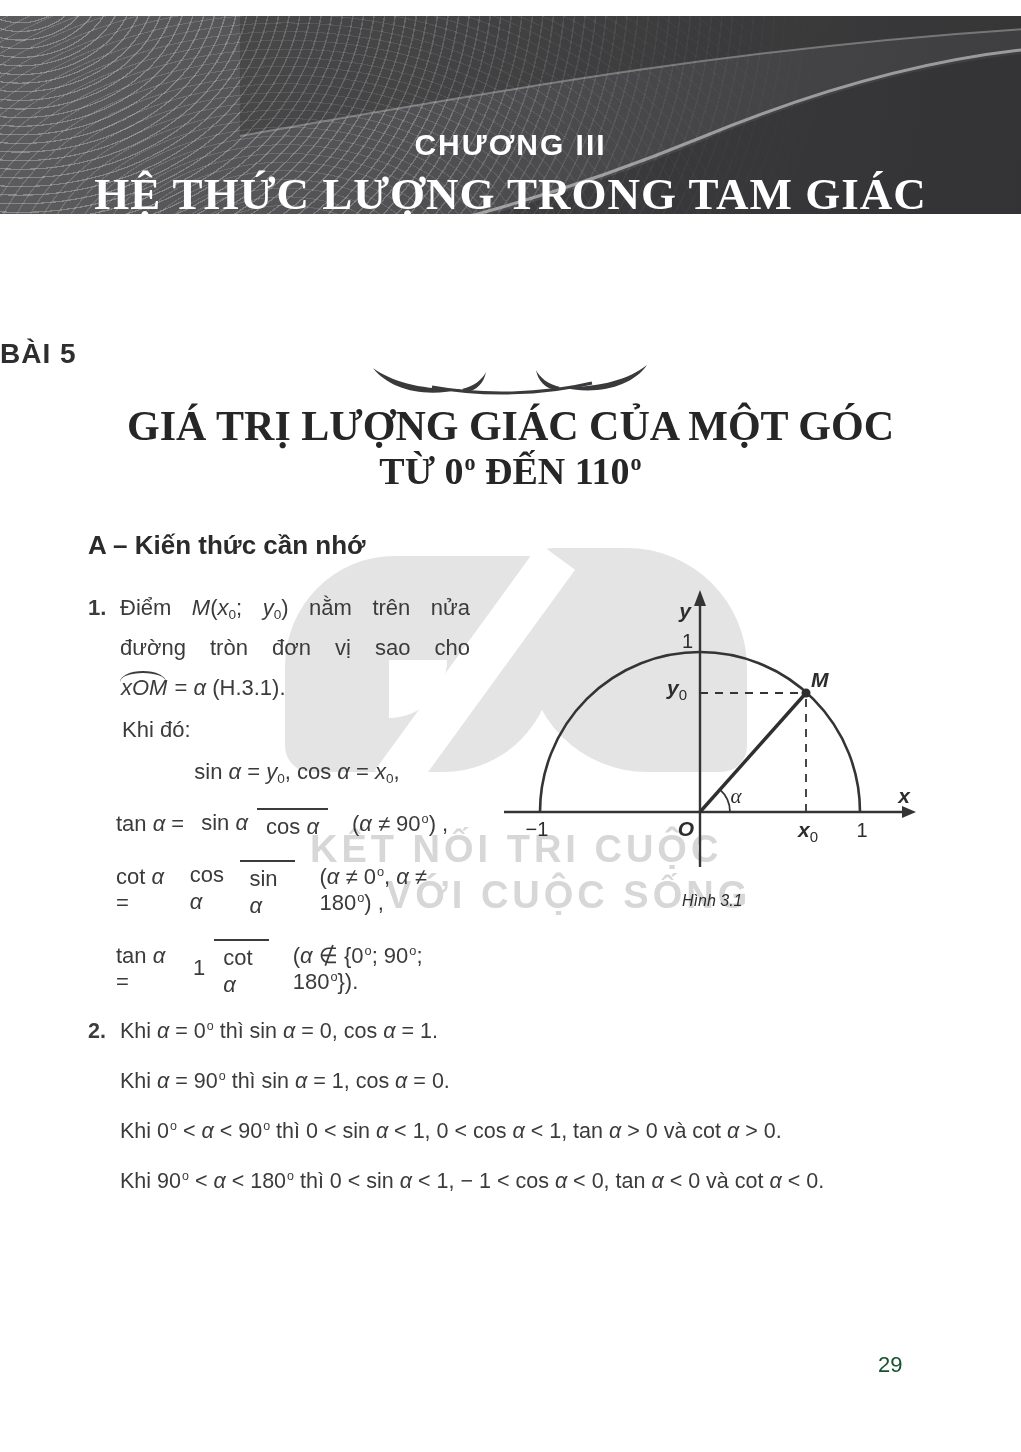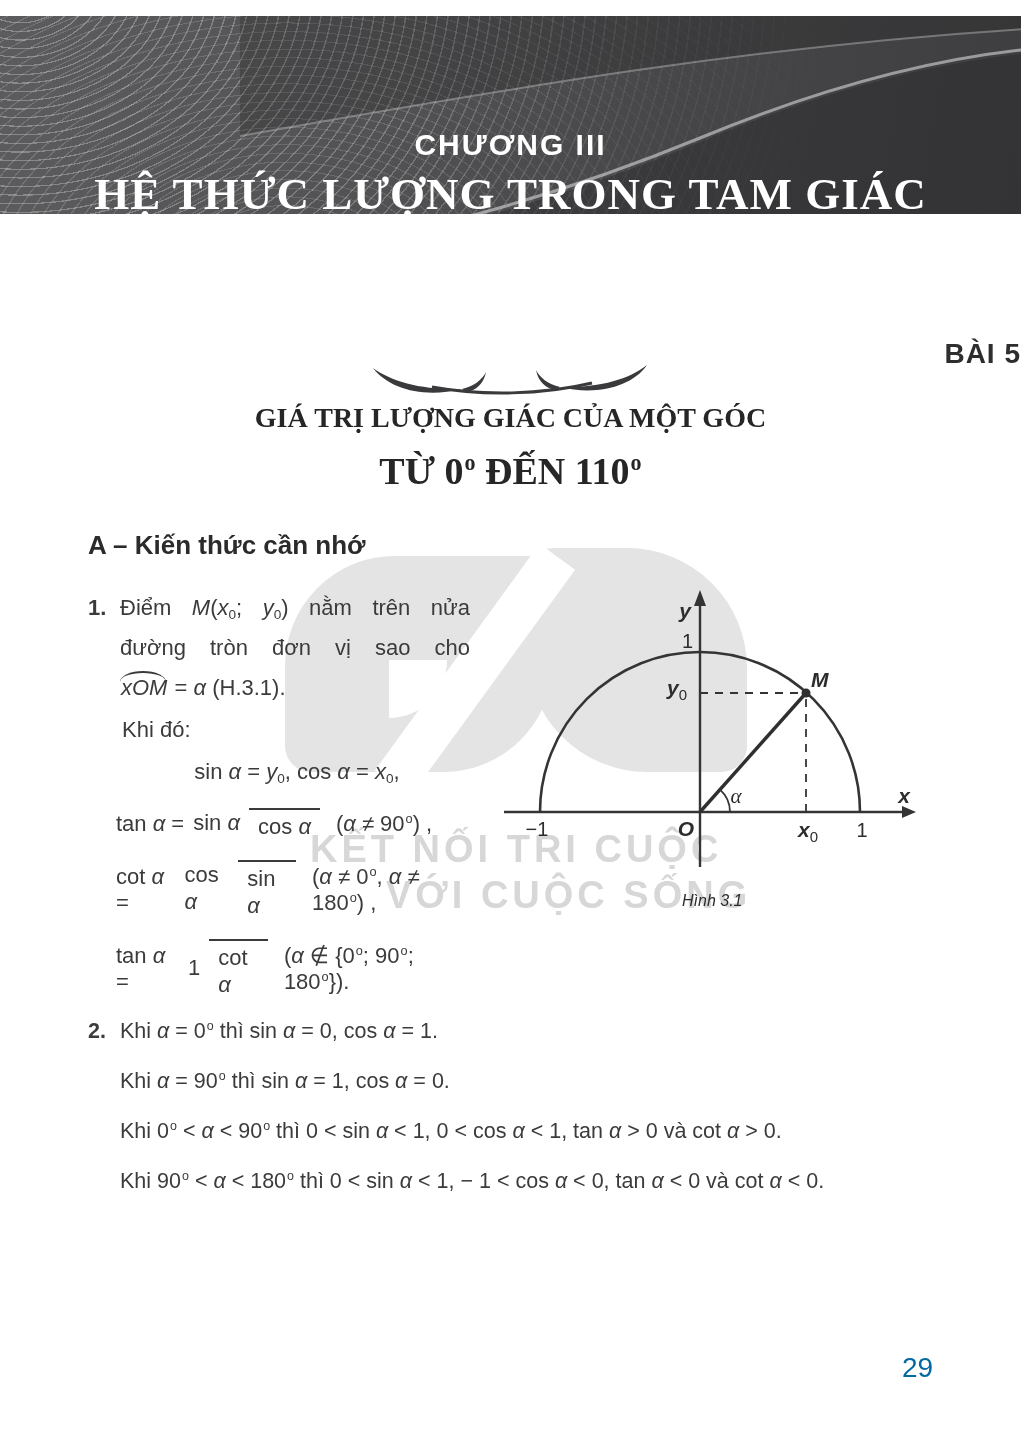--- a/index.html
+++ b/index.html
@@ -15,25 +15,25 @@
       repeating-radial-gradient(ellipse 1150px 800px at 28% 135%, rgba(255,255,255,0) 0 11px, rgba(255,255,255,0.17) 11px 12.5px);
     -webkit-mask-image:linear-gradient(100deg,rgba(0,0,0,.95) 0%,rgba(0,0,0,.75) 40%,rgba(0,0,0,.22) 62%,transparent 80%);
     mask-image:linear-gradient(100deg,rgba(0,0,0,.95) 0%,rgba(0,0,0,.75) 40%,rgba(0,0,0,.22) 62%,transparent 80%);}
   .banner-swoosh{position:absolute;inset:0;}
   .banner-chapter{position:absolute;top:112px;width:100%;text-align:center;color:#ffffff;
                   font-weight:700;font-size:30px;letter-spacing:2px;}
   .banner-title{position:absolute;top:152px;width:100%;text-align:center;color:#ffffff;
                 font-family:"Liberation Serif",serif;font-weight:700;font-size:45px;letter-spacing:1px;}
 
   
-  .lesson-badge{position:absolute;top:338px;width:100%;text-align:right;font-size:28px;
+  .lesson-badge{position:absolute;top:338px;width:100%;text-align:left;font-size:28px;
                 font-weight:700;color:#2e2e30;letter-spacing:1px;z-index:3;}
   .badge-swoosh{position:absolute;left:370px;top:352px;z-index:2;}
   .lesson-title1{position:absolute;top:402px;width:100%;text-align:center;
-                 font-family:"Liberation Serif",serif;font-weight:700;font-size:28px;color:#262626;}
+                 font-family:"Liberation Serif",serif;font-weight:700;font-size:42px;color:#262626;}
   .lesson-title2{position:absolute;top:449px;width:100%;text-align:center;
                  font-family:"Liberation Serif",serif;font-weight:700;font-size:38px;color:#262626;}
 
   .section-heading{position:absolute;left:88px;top:530px;font-size:26px;font-weight:700;color:#2b2b2b;}
 
   
   .wm-blob{position:absolute;left:285px;top:548px;width:462px;height:224px;z-index:0;}
   .wm-left{position:absolute;left:0;top:8px;width:268px;height:216px;background:#e4e4e4;
            border-radius:110px 26px 110px 26px;}
   .wm-right{position:absolute;left:242px;top:0;width:220px;height:224px;background:#e4e4e4;
@@ -49,42 +49,42 @@
 
   
   .item1{position:absolute;left:88px;top:588px;width:382px;font-size:22px;color:#3b3b3b;z-index:2;}
   .i1-row{display:flex;}
   .i1-num{width:32px;font-weight:700;flex:none;line-height:40px;}
   .i1-body{flex:1;}
   .jline{line-height:40px;text-align:justify;text-align-last:justify;}
   .jline-last{text-align-last:left;}
   .khi-do{margin:4px 0 0 34px;line-height:36px;}
   .sin-line{margin:8px 0 16px 36px;line-height:32px;text-align:center;}
-  .formula{display:flex;align-items:center;margin:20px 0 0 28px;}
+  .formula{display:flex;align-items:center;margin:20px 0 0 28px;gap:8px;}
   .frac{display:inline-flex;align-items:center;line-height:27px;}
   .frac .num{padding:0 9px 3px;}
   .frac .den{border-top:2px solid #3b3b3b;padding:3px 9px 0;}
   .f-cond{margin-left:16px;}
 
   
   .item2{position:absolute;left:88px;top:1006px;font-size:21.5px;color:#3b3b3b;z-index:2;}
   .i2-first{display:flex;}
   .i2-num{width:32px;font-weight:700;flex:none;line-height:50px;}
   .i2-line{line-height:50px;white-space:nowrap;}
   .i2-indent{margin-left:32px;}
 
   
   .figure-svg{position:absolute;left:490px;top:572px;z-index:2;}
   .fig-caption{position:absolute;left:682px;top:892px;font-style:italic;font-size:16px;color:#2c2c2c;z-index:2;}
   .fx{font-family:"Liberation Sans",sans-serif;font-style:italic;font-weight:700;font-size:21px;fill:#2d2d2d;}
   .fn{font-family:"Liberation Sans",sans-serif;font-size:20px;fill:#2d2d2d;}
   .fa{font-family:"Liberation Serif",serif;font-style:italic;font-size:21px;fill:#2d2d2d;}
   .fsub{font-size:15px;}
 
-  .page-num{position:absolute;left:902px;top:1352px;font-size:28px;color:#0369a1;}
+  .page-num{position:absolute;left:878px;top:1352px;font-size:22px;color:#14532d;}
 
   
   .sg-i,.sg-g{font-style:italic;}
   .sg-arc{font-style:italic;position:relative;padding:0 1px;}
   .sg-arc::before{content:"";position:absolute;left:0;right:2px;top:-4px;height:9px;
                   border-top:2.2px solid #3b3b3b;border-radius:50% 50% 0 0 / 100% 100% 0 0;}
   sup.sg-p{font-size:58%;line-height:0;vertical-align:baseline;position:relative;top:-0.62em;margin-left:1px;}
   sub.sg-s{font-size:62%;line-height:0;vertical-align:baseline;position:relative;top:0.26em;}
 </style>
 </head>

